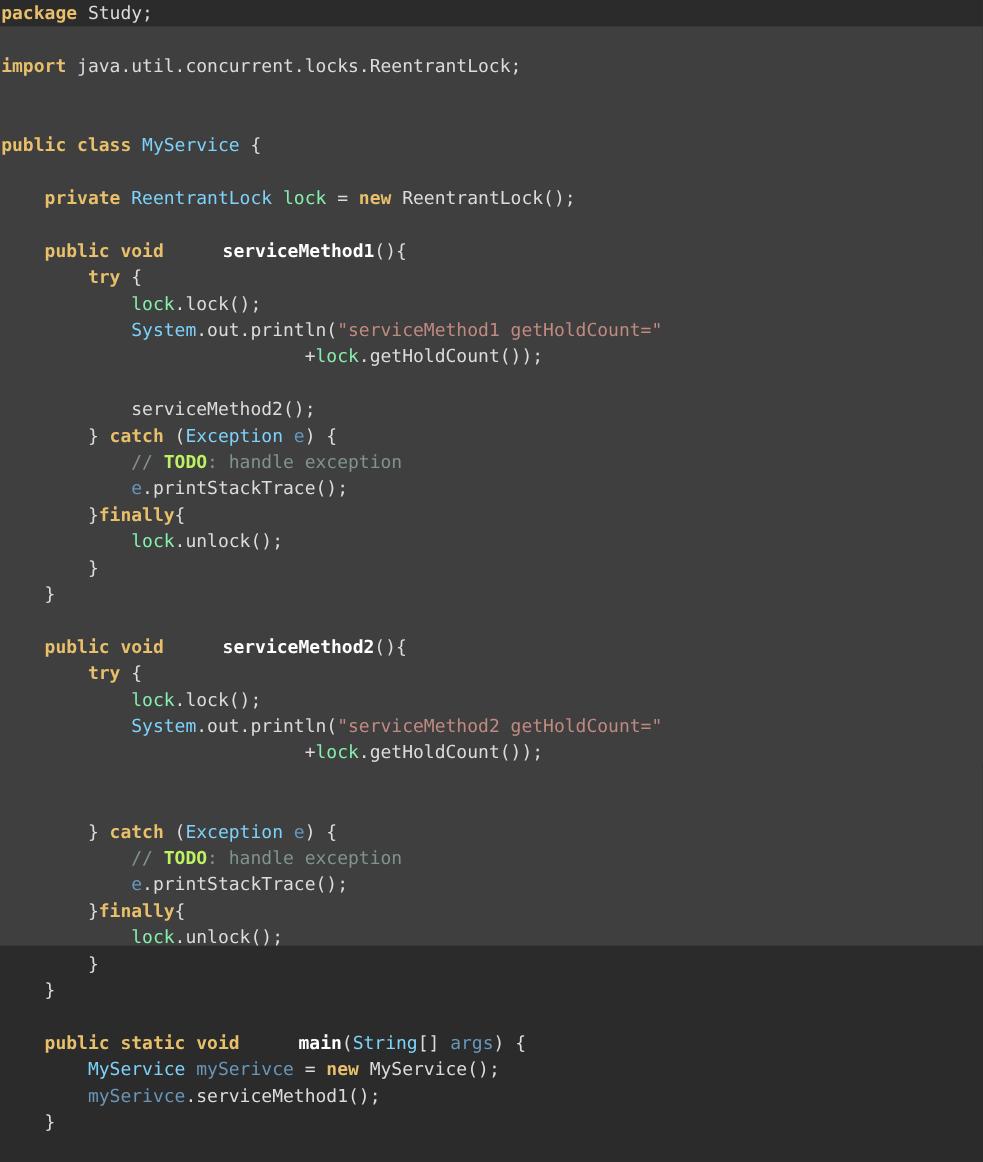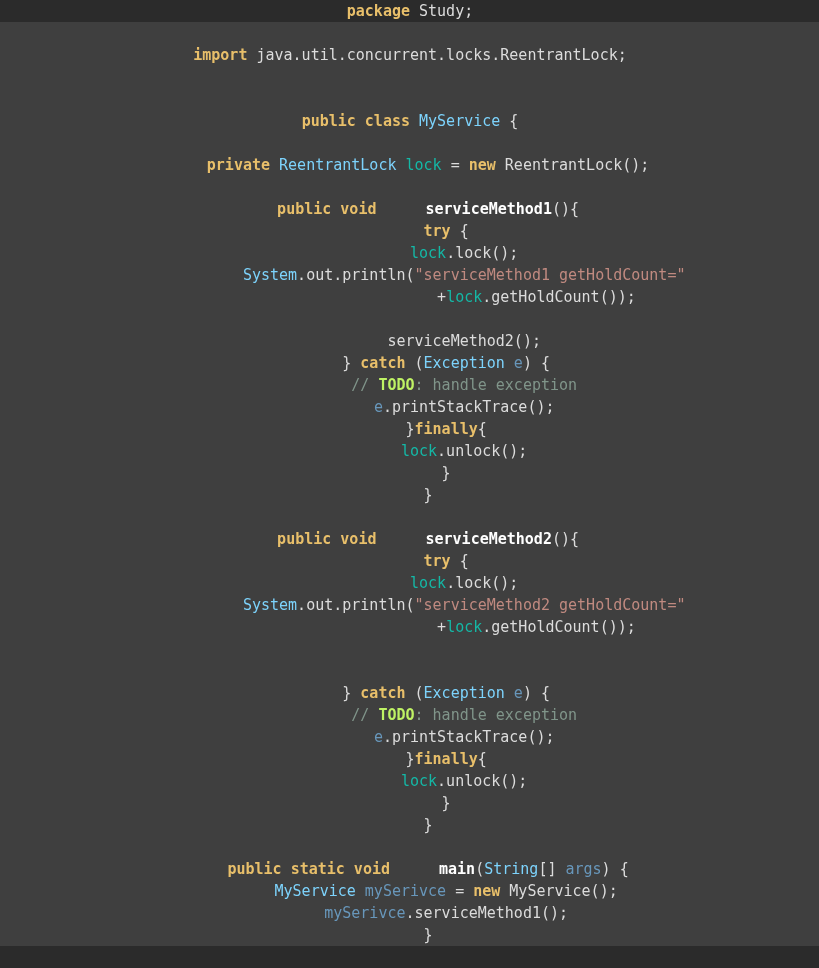--- a/index.html
+++ b/index.html
@@ -11,24 +11,23 @@
   body {
     width: 819px;
     height: 968px;
     overflow: hidden;
     font-family: "DejaVu Sans Mono", "Liberation Mono", monospace;
   }
 
   #editor {
     position: relative;
     width: 819px;
-    height: 968px;
+    height: 788px;
     background: #3f3f3f;
     box-sizing: border-box;
-    text-align: center;
   }
 
   
   .band-top {
     position: absolute;
     left: 0; top: 0;
     width: 819px;
     height: 22px;
     background: #2b2b2b;
   }
@@ -60,21 +59,21 @@
     height: 22px;
     line-height: 22px;
     padding-left: 1px;
     position: relative;
   }
 
   
   .kw   { color: #e8bf6a; font-weight: bold; }   
   .cls  { color: #7dd3fc; }                       
   .str  { color: #c08a80; }                       
-  .fld  { color: #14b8a6; }                       
+  .fld  { color: #86efac; }                       
   .var  { color: #6897bb; }                       
   .mth  { color: #ffffff; font-weight: bold; margin-left: 40px; }    
   .cmt  { color: #80958a; }                       
   .todo { color: #bef264; font-weight: bold; }    
   .pl   { color: #dcdcdc; }
 </style>
 </head>
 <body>
 
 <div id="editor">

